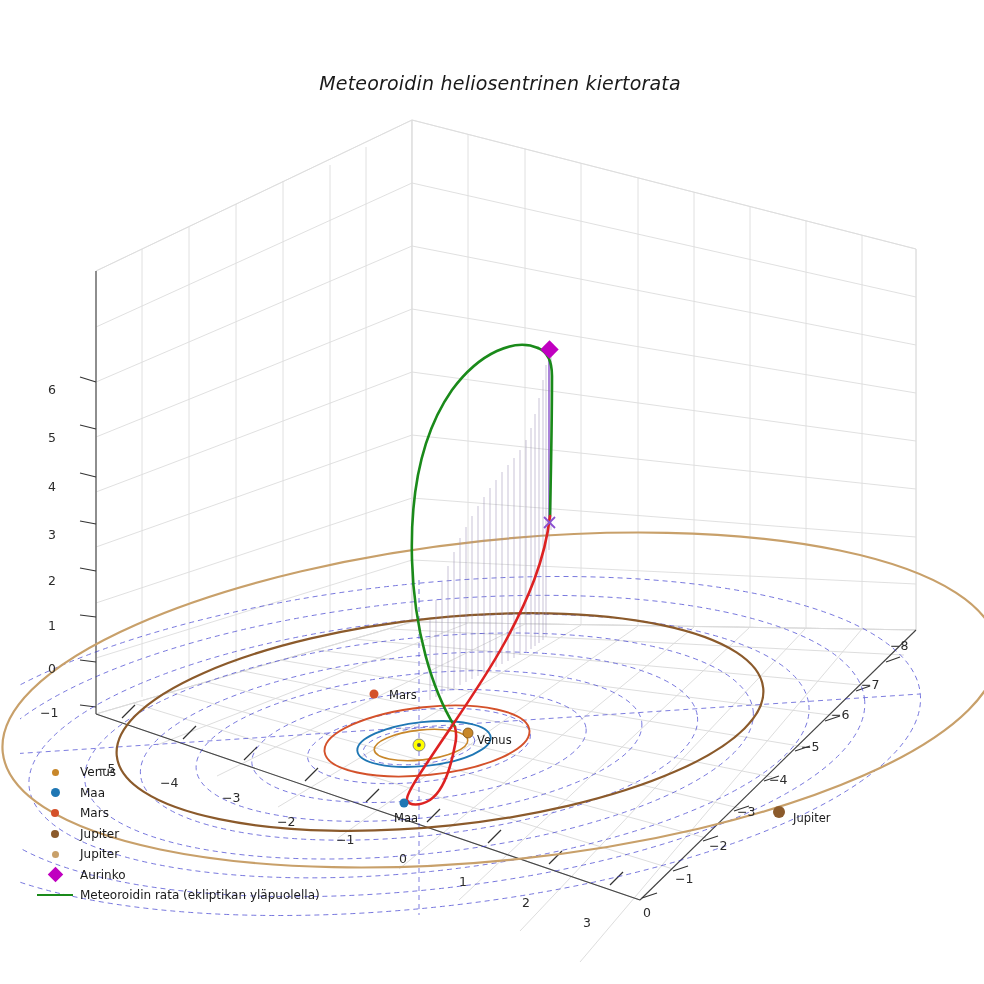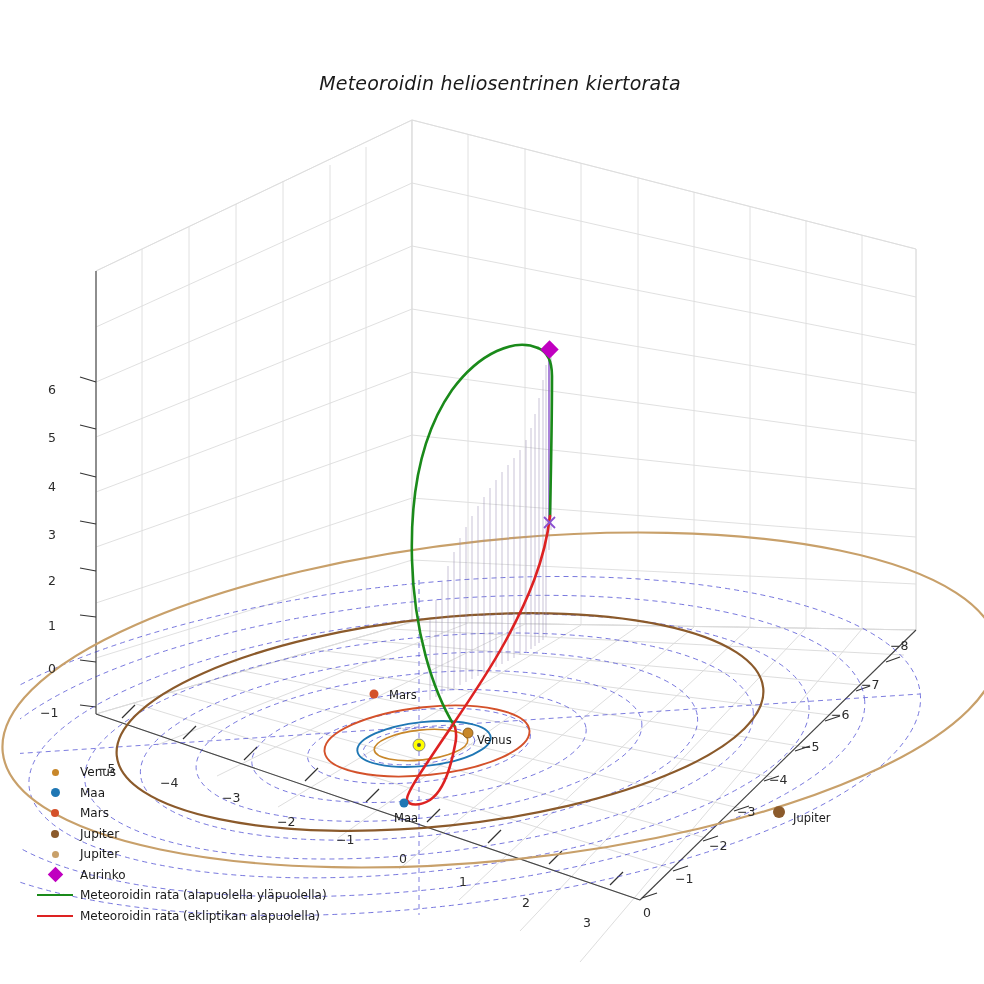--- a/index.html
+++ b/index.html
@@ -321,21 +321,15 @@
     <div class="row">
       <span class="key">
         <span class="diamond" style="background: rgb(192, 0, 192);"></span>
       </span>
       <span class="lbl">Aurinko</span>
     </div>
     <div class="row">
       <span class="key">
         <span class="lineswatch" style="border-top-color: rgb(26, 138, 26);"></span>
       </span>
-      <span class="lbl">Meteoroidin rata (alapuolella yläpuolella)</span>
-    </div>
-    <div class="row">
-      <span class="key">
-        <span class="lineswatch" style="border-top-color: rgb(221, 34, 34);"></span>
-      </span>
-      <span class="lbl">Meteoroidin rata (ekliptikan alapuolella)</span>
+      <span class="lbl">Meteoroidin rata (ekliptikan yläpuolella)</span>
     </div>
   </div>
 
 </body></html>

